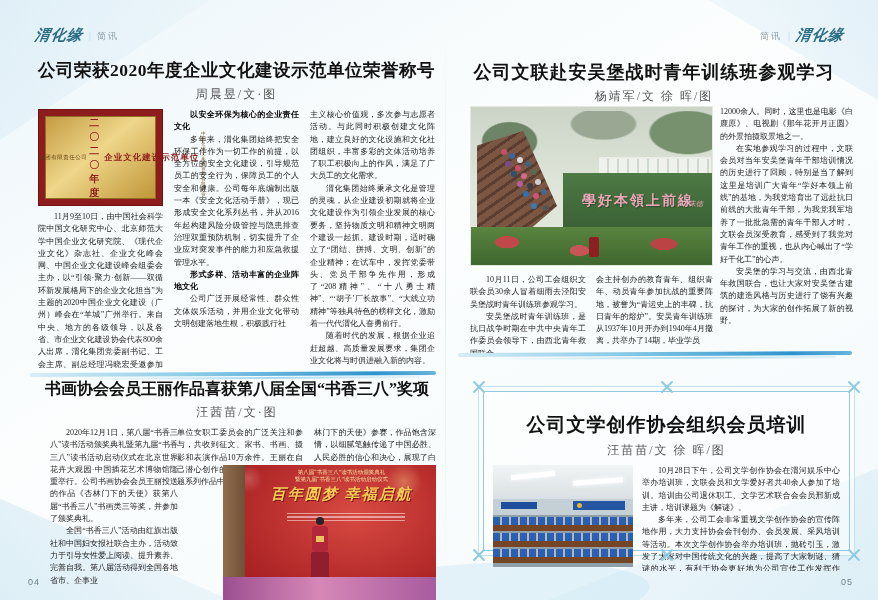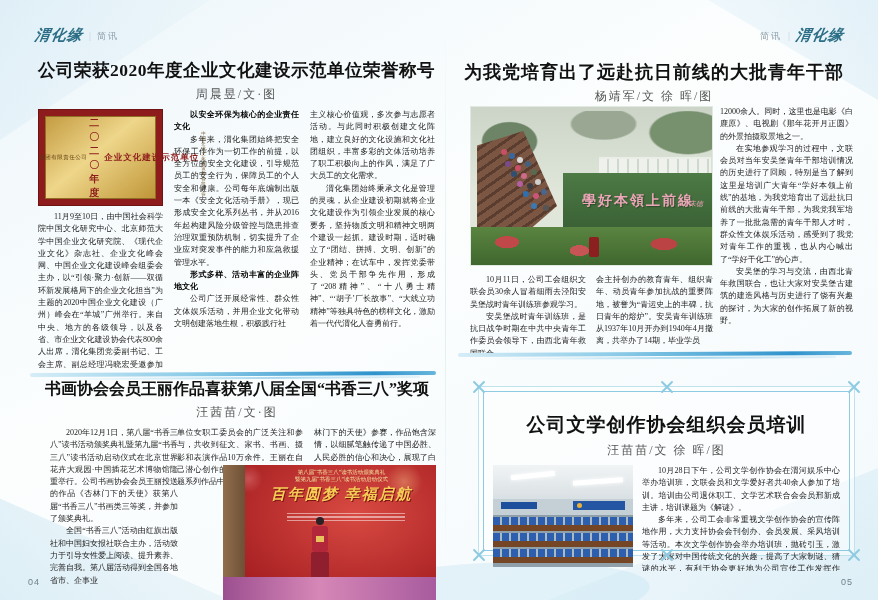--- a/index.html
+++ b/index.html
@@ -176,20 +176,21 @@
       </div>
       <div class="col">
         <p class="sub ind">以安全环保为核心的企业责任文化</p>
         <p class="ind">多年来，渭化集团始终把安全环保工作作为一切工作的前提，以全方位的安全文化建设，引导规范员工的安全行为，保障员工的个人安全和健康。公司每年底编制出版一本《安全文化活动手册》，现已形成安全文化系列丛书，并从2016年起构建风险分级管控与隐患排查治理双重预防机制，切实提升了企业应对突发事件的能力和应急救援管理水平。</p>
         <p class="sub ind">形式多样、活动丰富的企业阵地文化</p>
         <p class="ind">公司广泛开展经常性、群众性文体娱乐活动，并用企业文化带动文明创建落地生根，积极践行社</p>
       </div>
       <div class="col">
         <p>主义核心价值观，多次参与志愿者活动。与此同时积极创建文化阵地，建立良好的文化设施和文化社团组织，丰富多彩的文体活动培养了职工积极向上的作风，满足了广大员工的文化需求。</p>
         <p class="ind">渭化集团始终秉承文化是管理的灵魂，从企业建设初期就将企业文化建设作为引领企业发展的核心要务，坚持物质文明和精神文明两个建设一起抓。建设时期，适时确立了“团结、拼搏、文明、创新”的企业精神；在试车中，发挥党委带头、党员干部争先作用，形成了“208精神”、“十八勇士精神”、“‘胡子’厂长故事”、“大线立功精神”等独具特色的榜样文化，激励着一代代渭化人奋勇前行。</p>
+        <p class="ind">随着时代的发展，根据企业追赶超越、高质量发展要求，集团企业文化将与时俱进融入新的内容。</p>
       </div>
     </div>
   </section>
 
   <div class="swoosh swoosh-left">
     <div class="bar"></div>
     <div class="bar2"></div>
   </div>
 
   <section class="article articleB">
@@ -218,21 +219,21 @@
           <div class="fw-head"></div>
           <div class="fw-torso"></div>
           <div class="fw-skirt"></div>
         </div>
         <div class="stage-floor"></div>
       </div>
     </div>
   </section>
 
   <section class="article articleC">
-    <h2 class="titleC">为我党培育出了远赴抗日前线的大批青年干部</h2>
+    <h2 class="titleC">公司文联赴安吴堡战时青年训练班参观学习</h2>
     <div class="byline">杨靖军/文 徐 晖/图</div>
     <div class="photo-anwu">
       <div class="aw-trees"></div>
       <div class="aw-pergola"></div>
       <div class="aw-hedge">
         <span class="aw-banner">學好本領上前線</span>
         <span class="aw-sign">朱德</span>
       </div>
       <div class="aw-stair"></div>
       <div class="aw-crowd"></div>
@@ -241,21 +242,21 @@
     </div>
     <div class="c-below1">
       <p class="ind">10月11日，公司工会组织文联会员30余人冒着细雨去泾阳安吴堡战时青年训练班参观学习。</p>
       <p class="ind">安吴堡战时青年训练班，是抗日战争时期在中共中央青年工作委员会领导下，由西北青年救国联合</p>
     </div>
     <div class="c-below2">
       <p>会主持创办的教育青年、组织青年、动员青年参加抗战的重要阵地，被誉为“青运史上的丰碑，抗日青年的熔炉”。安吴青年训练班从1937年10月开办到1940年4月撤离，共举办了14期，毕业学员</p>
     </div>
     <div class="c-right">
       <p>12000余人。同时，这里也是电影《白鹿原》、电视剧《那年花开月正圆》的外景拍摄取景地之一。</p>
-      <p class="ind">在实地参观学习的过程中，文联会员对当年安吴堡青年干部培训情况的历史进行了回顾，特别是当了解到这里是培训广大青年“学好本领上前线”的基地，为我党培育出了远赴抗日前线的大批青年干部，为我党我军培养了一批批急需的青年干部人才时，群众性文体娱乐活动，感受到了我党对青年工作的重视，也从内心喊出了“学好干化工”的心声。</p>
+      <p class="ind">在实地参观学习的过程中，文联会员对当年安吴堡青年干部培训情况的历史进行了回顾，特别是当了解到这里是培训广大青年“学好本领上前线”的基地，为我党培育出了远赴抗日前线的大批青年干部，为我党我军培养了一批批急需的青年干部人才时，文联会员深受教育，感受到了我党对青年工作的重视，也从内心喊出了“学好干化工”的心声。</p>
       <p class="ind">安吴堡的学习与交流，由西北青年救国联合，也让大家对安吴堡古建筑的建造风格与历史进行了饶有兴趣的探讨，为大家的创作拓展了新的视野。</p>
     </div>
   </section>
 
   <div class="swoosh swoosh-right">
     <div class="bar"></div>
     <div class="bar2"></div>
   </div>
 
   <section class="article articleD">

